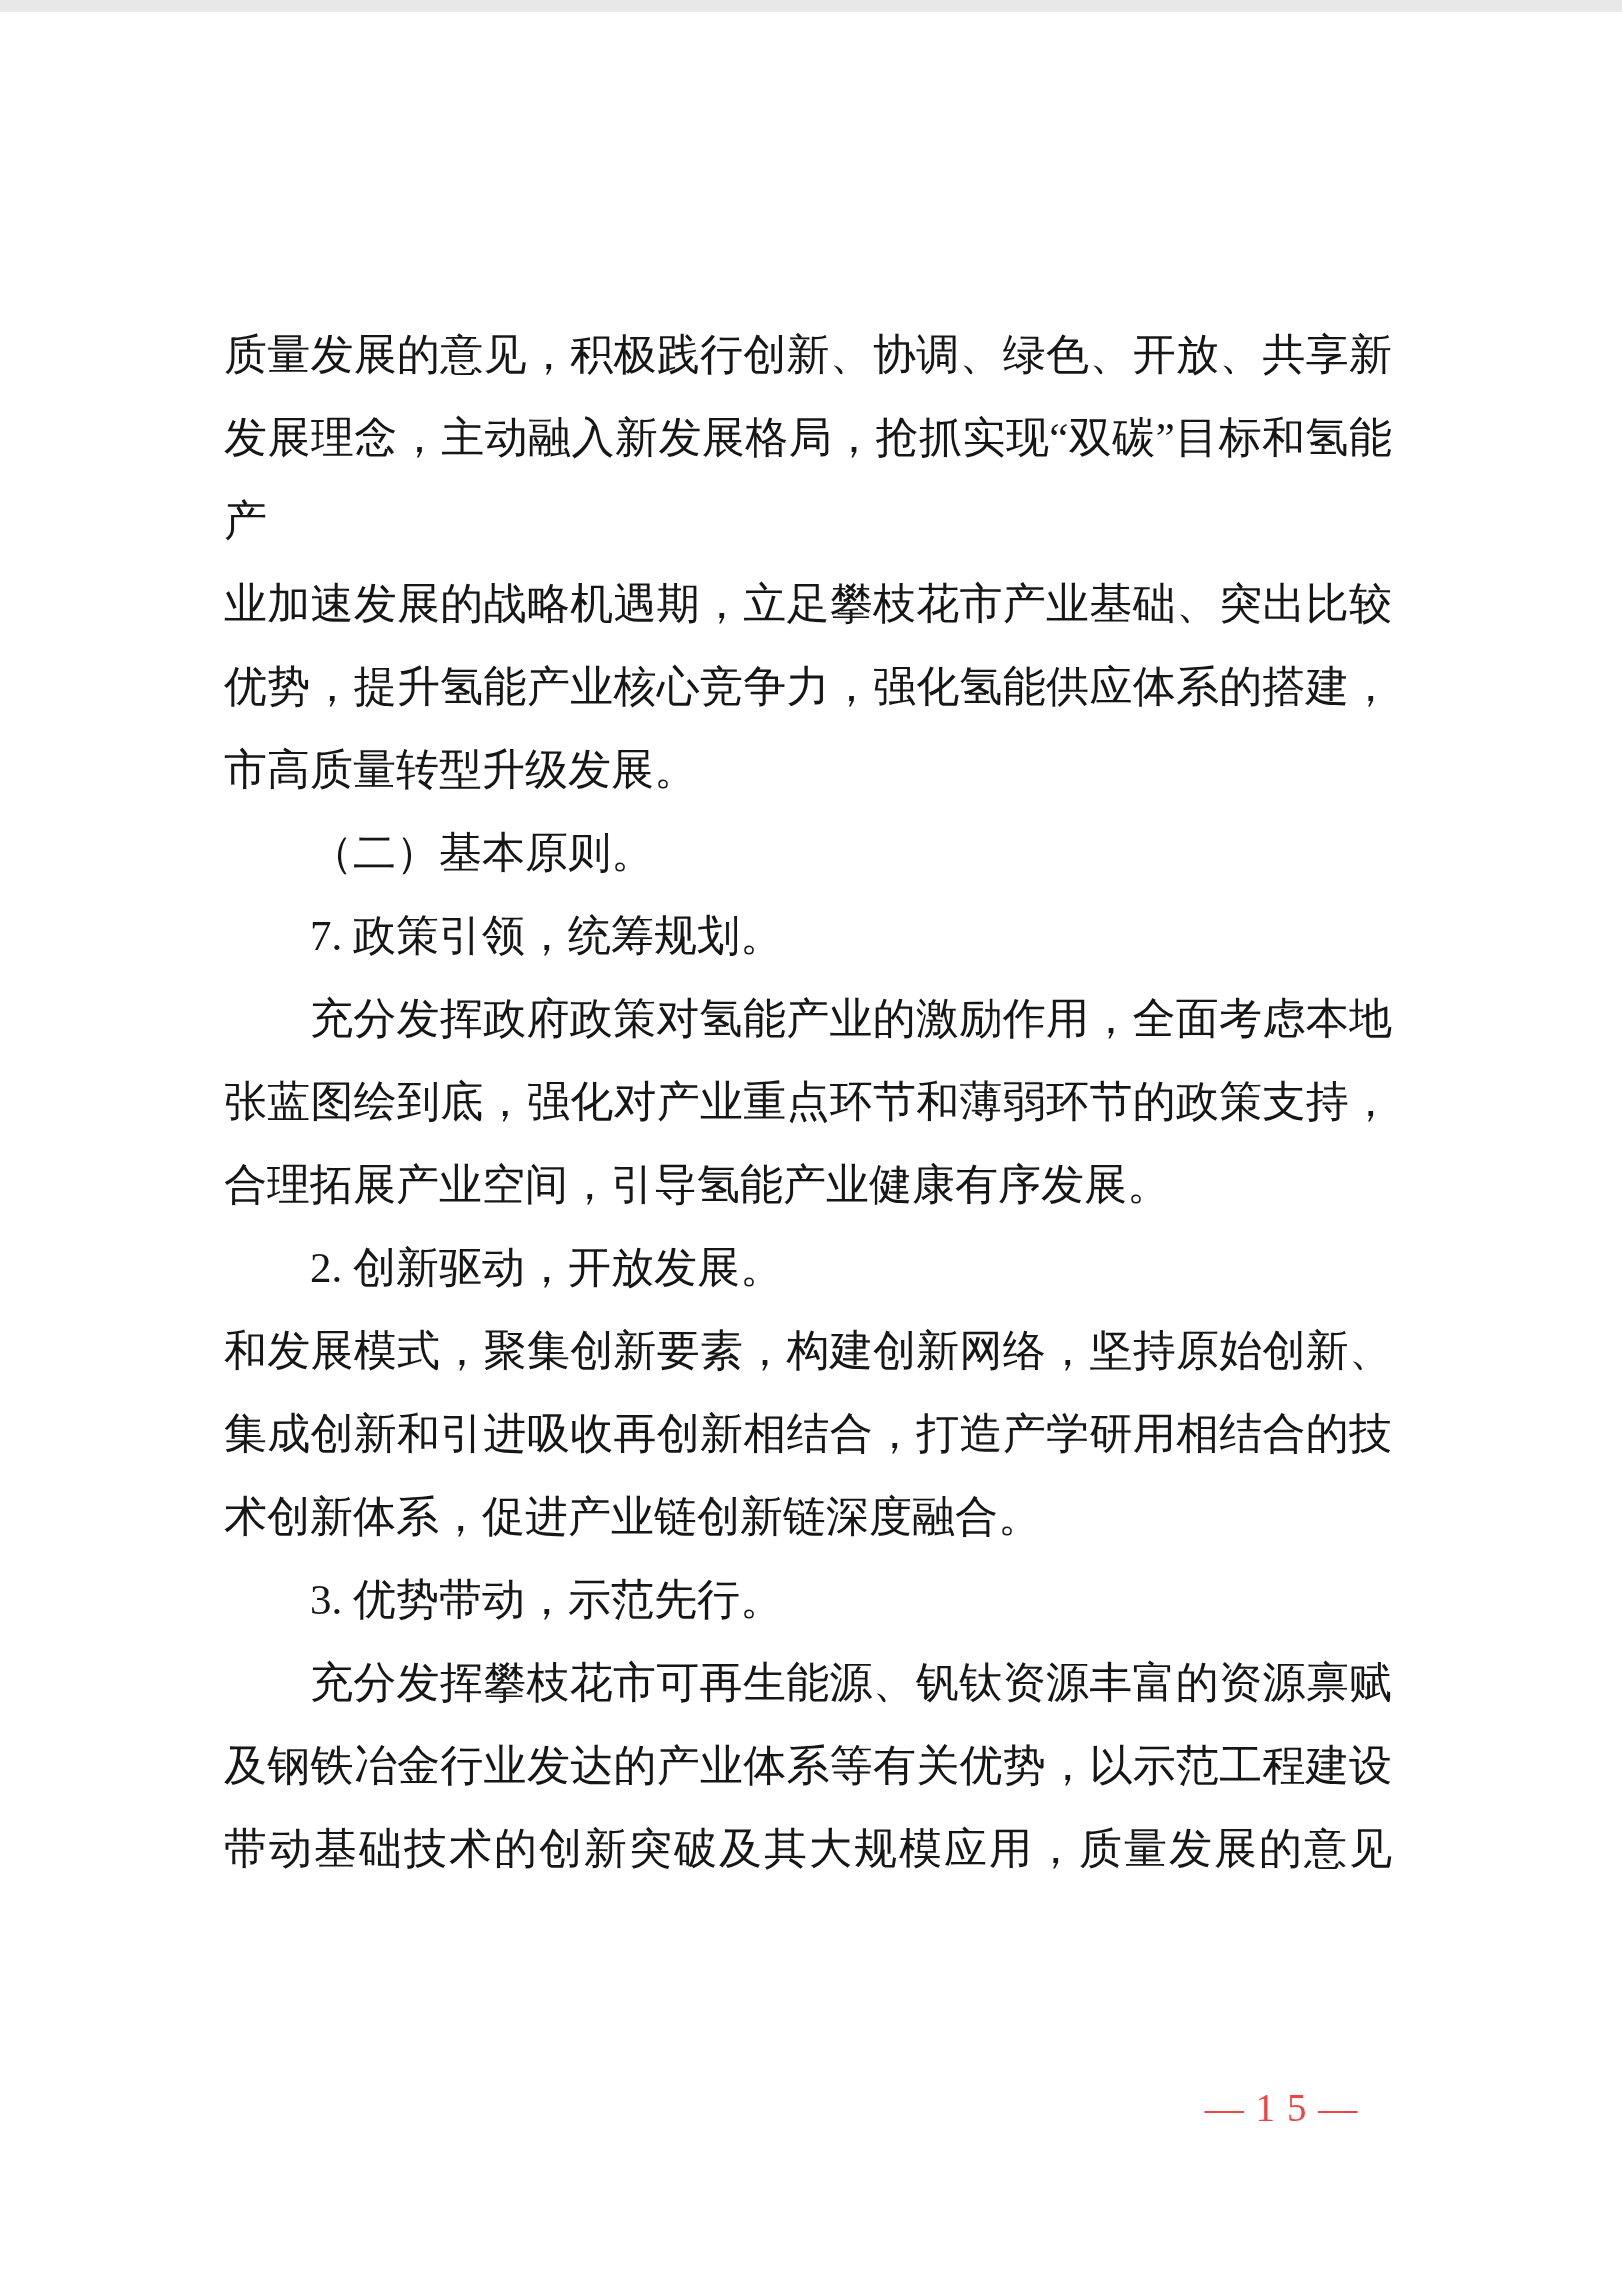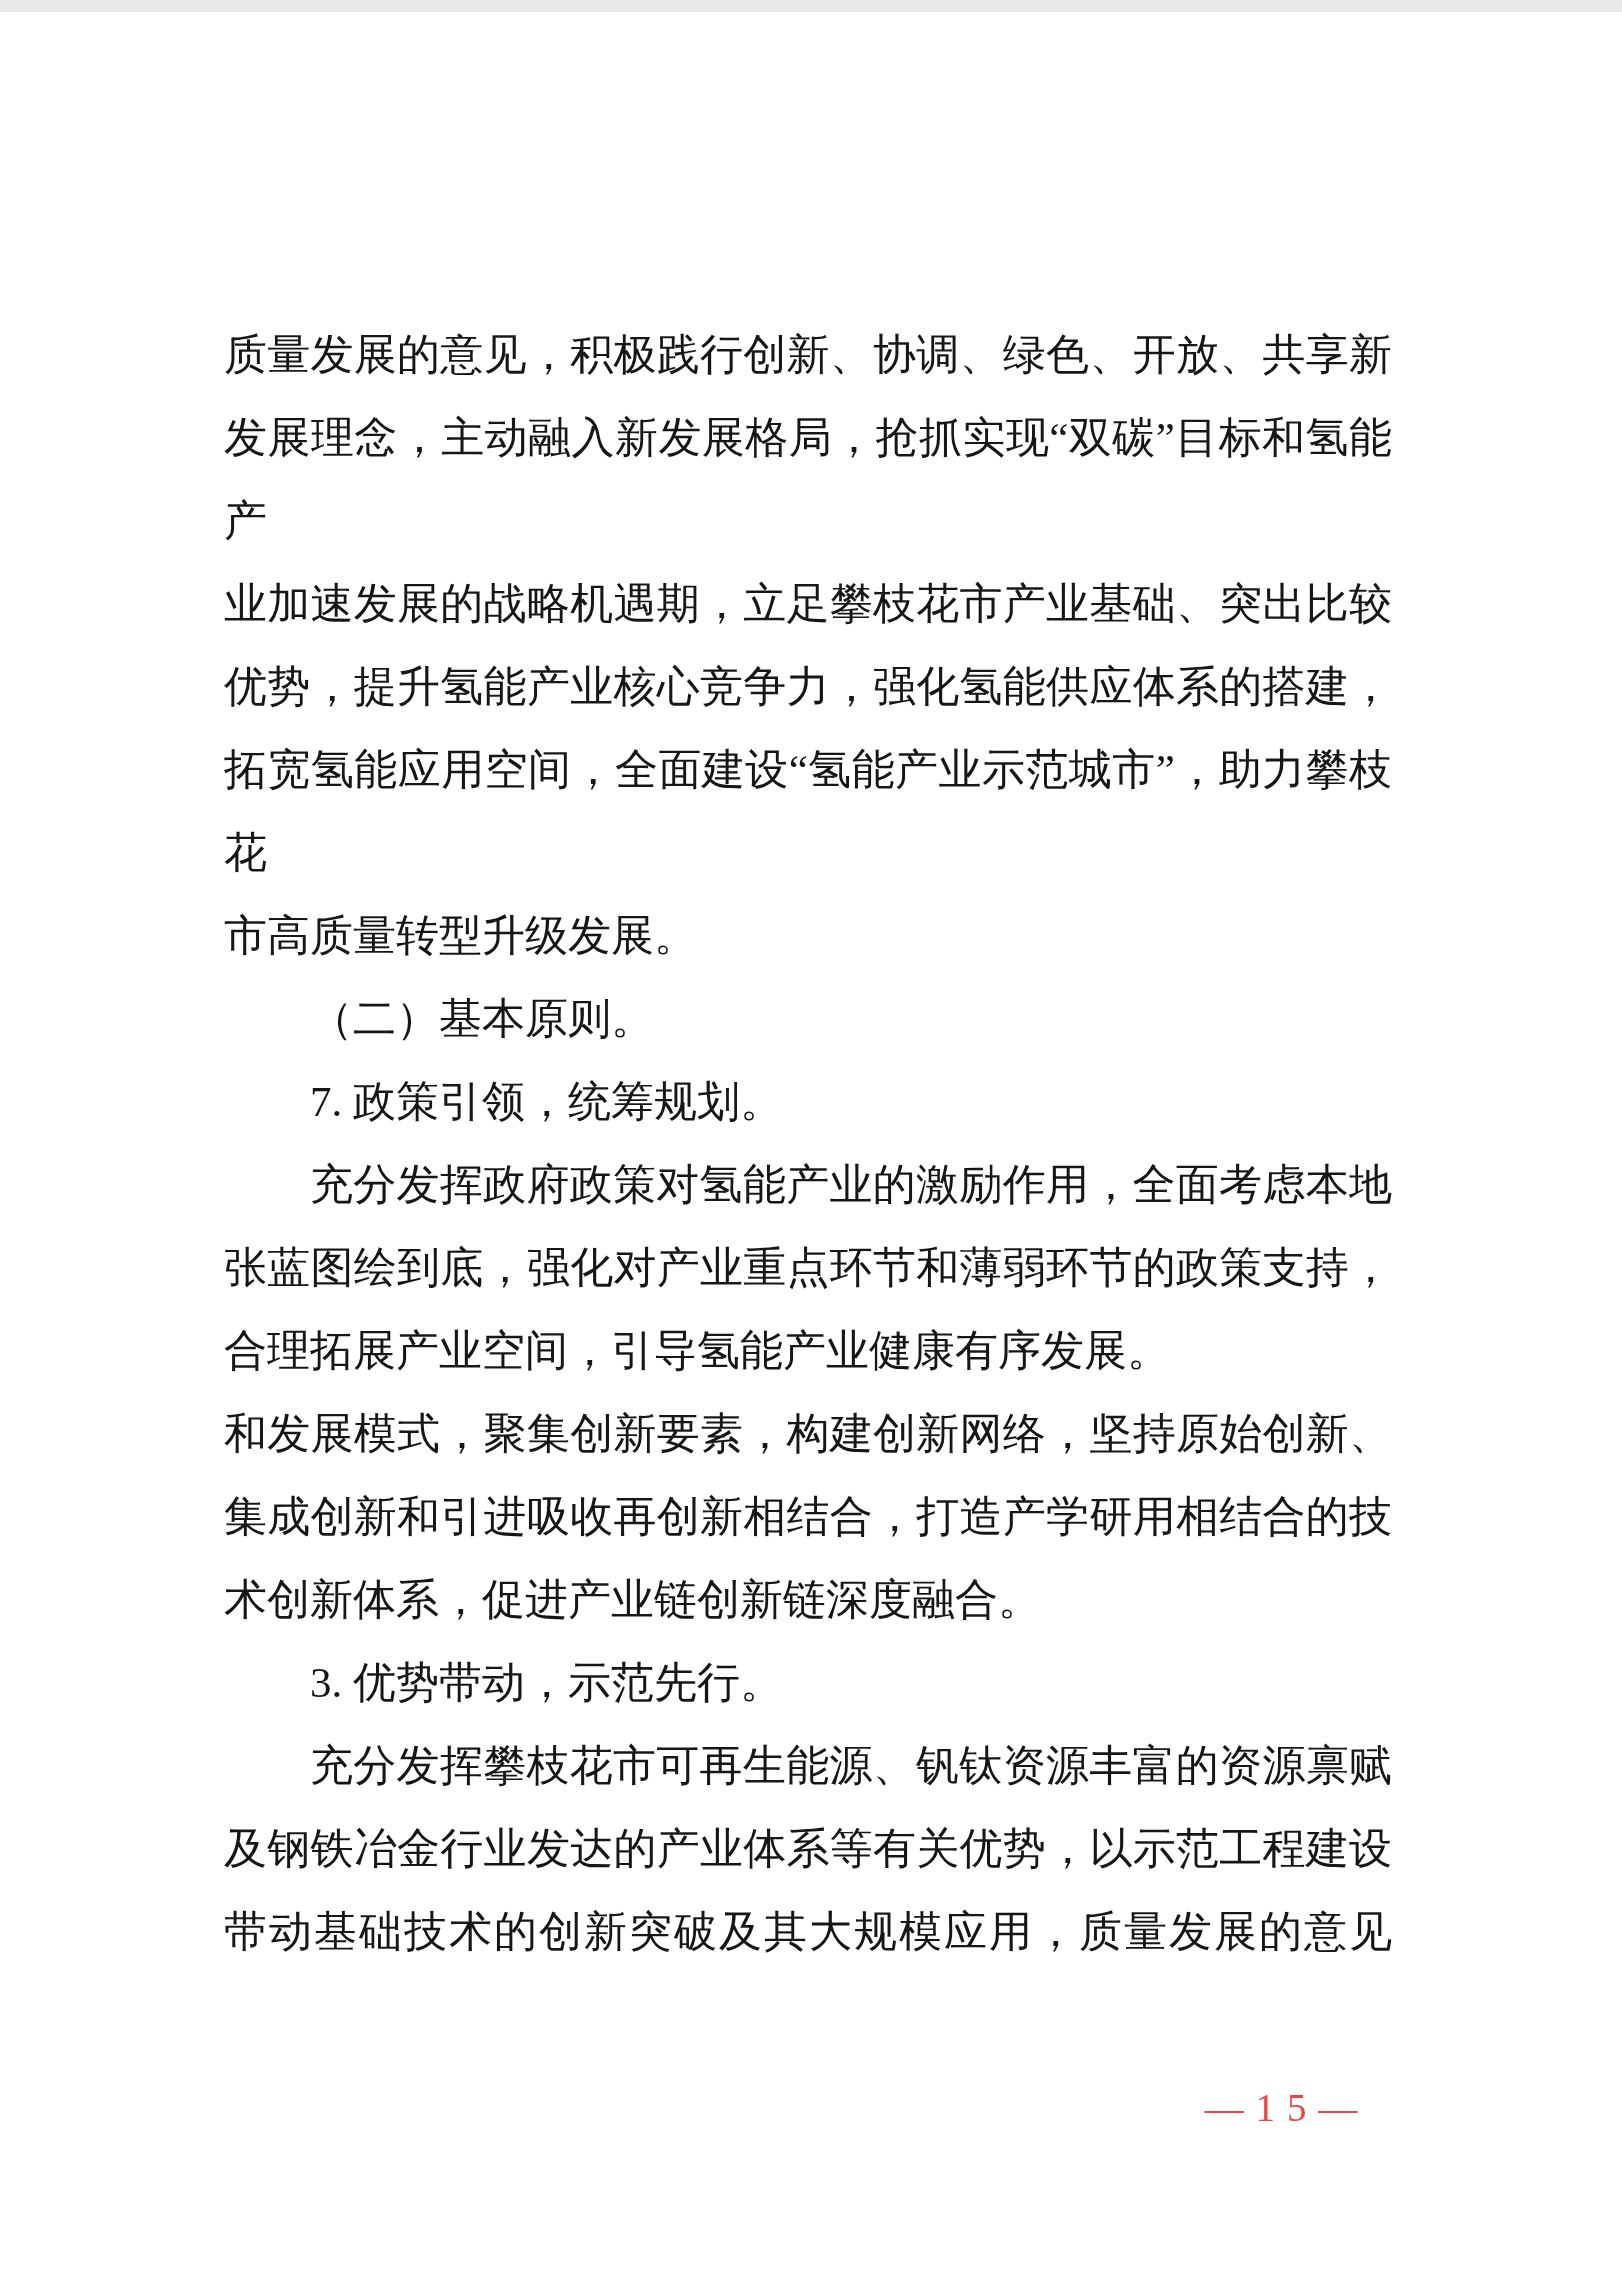--- a/index.html
+++ b/index.html
@@ -50,27 +50,27 @@
 </style>
 </head>
 <body>
 
 <div class="page">
   <div class="text-block">
     <div class="line fill">质量发展的意见，积极践行创新、协调、绿色、开放、共享新</div>
     <div class="line fill">发展理念，主动融入新发展格局，抢抓实现“双碳”目标和氢能产</div>
     <div class="line fill">业加速发展的战略机遇期，立足攀枝花市产业基础、突出比较</div>
     <div class="line fill">优势，提升氢能产业核心竞争力，强化氢能供应体系的搭建，</div>
-    <div class="line fill">拓宽氢能应用空间，全面建设“氢能产业示范城市”，助力攀枝花</div>
     <div class="line">市高质量转型升级发展。</div>
     <div class="line indent">（二）基本原则。</div>
     <div class="line indent">7. 政策引领，统筹规划。</div>
     <div class="line indent fill">充分发挥政府政策对氢能产业的激励作用，全面考虑本地</div>
     <div class="line fill">张蓝图绘到底，强化对产业重点环节和薄弱环节的政策支持，</div>
     <div class="line">合理拓展产业空间，引导氢能产业健康有序发展。</div>
+    <div class="line indent">2. 创新驱动，开放发展。</div>
     <div class="line fill">和发展模式，聚集创新要素，构建创新网络，坚持原始创新、</div>
     <div class="line fill">集成创新和引进吸收再创新相结合，打造产学研用相结合的技</div>
     <div class="line">术创新体系，促进产业链创新链深度融合。</div>
     <div class="line indent">3. 优势带动，示范先行。</div>
     <div class="line indent fill">充分发挥攀枝花市可再生能源、钒钛资源丰富的资源禀赋</div>
     <div class="line fill">及钢铁冶金行业发达的产业体系等有关优势，以示范工程建设</div>
     <div class="line fill">带动基础技术的创新突破及其大规模应用，质量发展的意见</div>
   </div>
 
   <div class="page-number">—15—</div>

